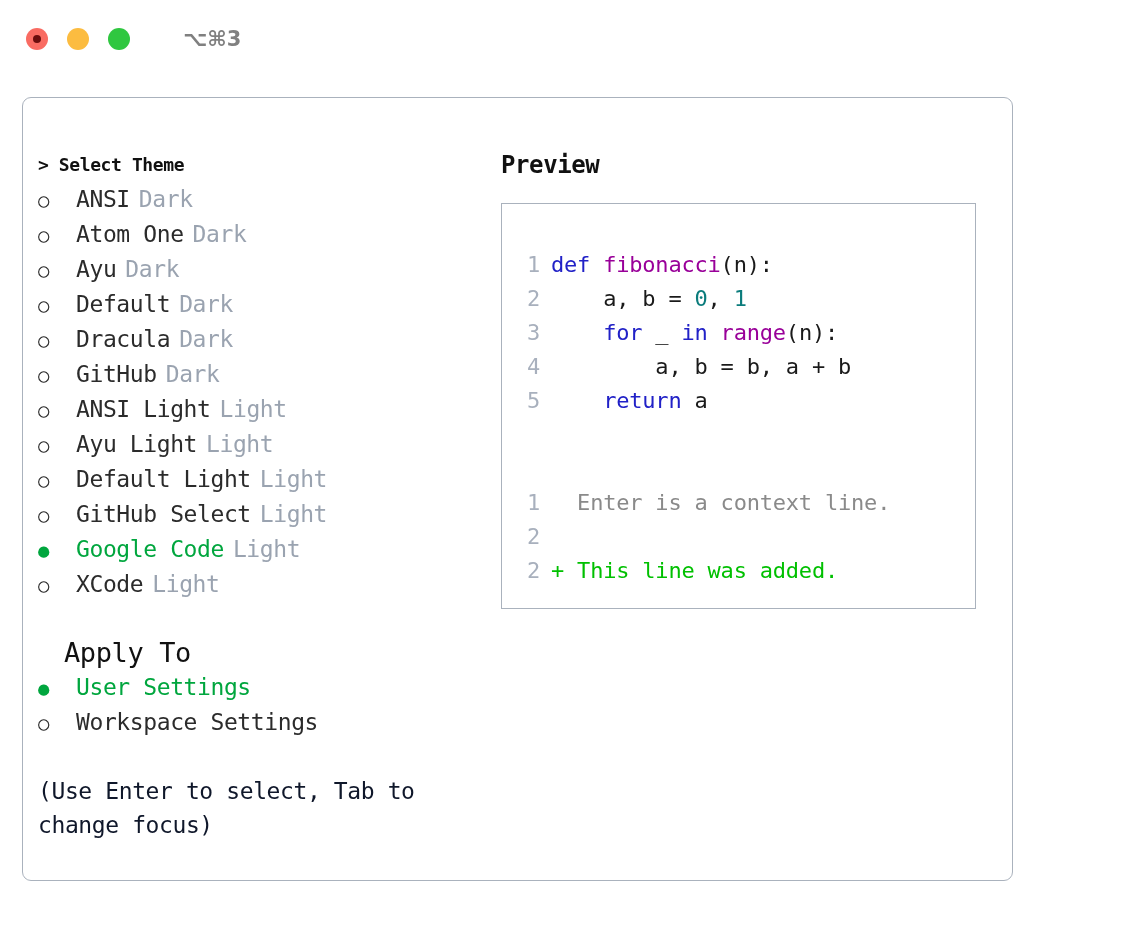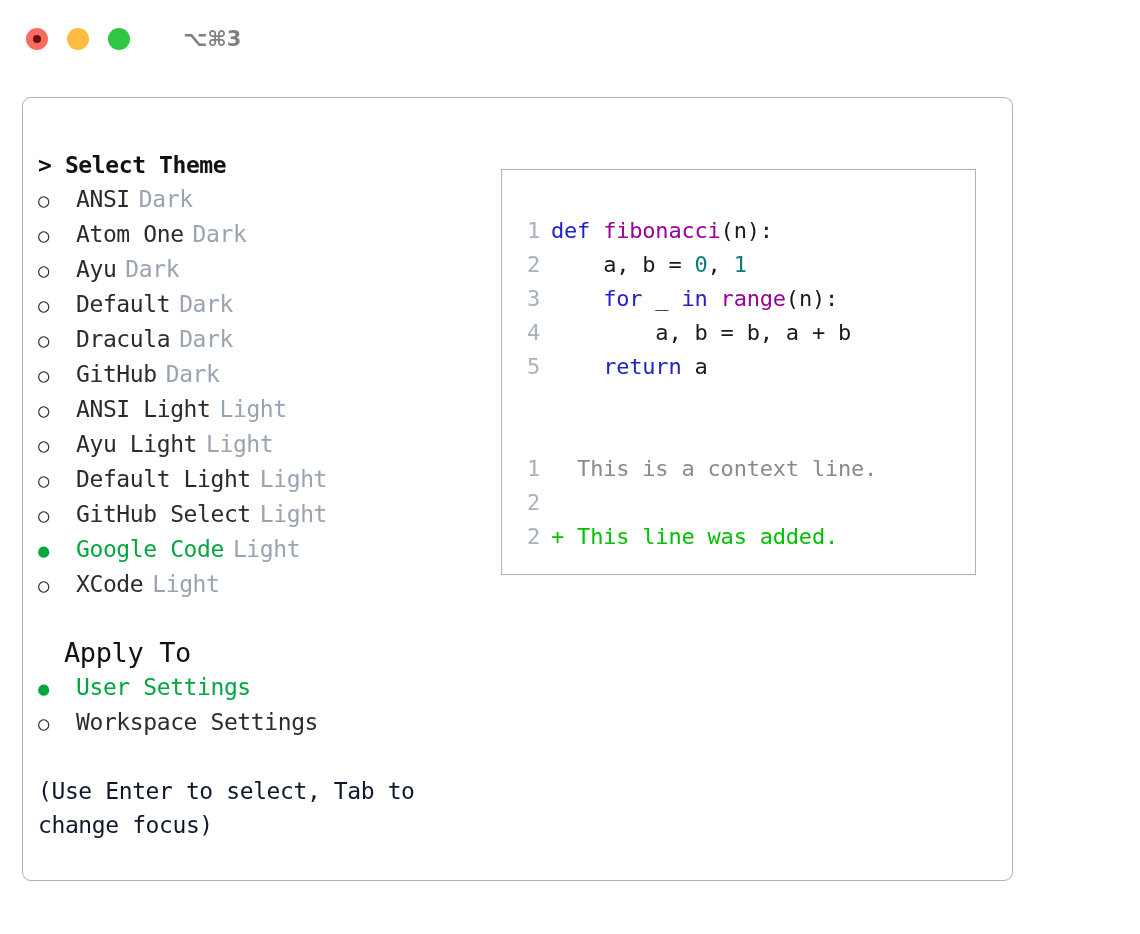--- a/index.html
+++ b/index.html
@@ -87,21 +87,21 @@
 
   
   .left {
     position: absolute;
     left: 15px;
     top: 50px;
     width: 450px;
   }
 
   .list-header {
-    font-size: 23px;
+    font-size: 18px;
     font-weight: bold;
     color: #111111;
     line-height: 34px;
     white-space: pre;
     letter-spacing: -0.4px;
   }
 
   .opt {
     display: flex;
     align-items: baseline;
@@ -294,20 +294,21 @@
           <div class="opt">
             <span class="marker">○</span>
             <span class="opt-label">Workspace Settings</span>
           </div>
         </div>
 
         <div class="hint">(Use Enter to select, Tab to change focus)</div>
       </div>
 
       <div class="right">
+        <div class="preview-title">Preview</div>
 
         <div class="codebox">
 
           <div class="code-line">
             <span class="lineno">1</span>
             <span class="code-text"><span class="tok-kw">def</span><span class="tok-pl"> </span><span class="tok-fn">fibonacci</span><span class="tok-pl">(n):</span></span>
           </div>
 
           <div class="code-line">
             <span class="lineno">2</span>
@@ -327,21 +328,21 @@
           <div class="code-line">
             <span class="lineno">5</span>
             <span class="code-text"><span class="tok-pl">    </span><span class="tok-kw">return</span><span class="tok-pl"> a</span></span>
           </div>
 
           <div class="blank-row"></div>
           <div class="blank-row"></div>
 
           <div class="code-line">
             <span class="lineno">1</span>
-            <span class="diff-ctx">  This is a context line.</span>
+            <span class="diff-ctx">  Enter is a context line.</span>
           </div>
           <div class="code-line">
             <span class="lineno">2</span>
           </div>
           <div class="code-line">
             <span class="lineno">2</span>
             <span class="diff-add">+ This line was added.</span>
           </div>
 
         </div>

